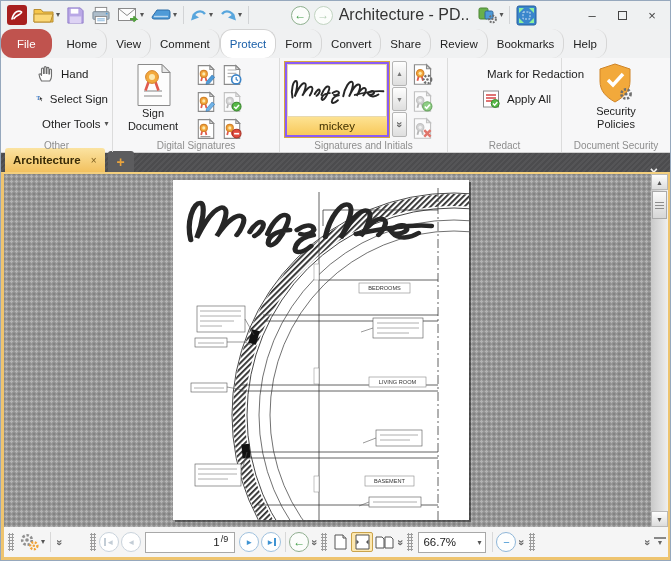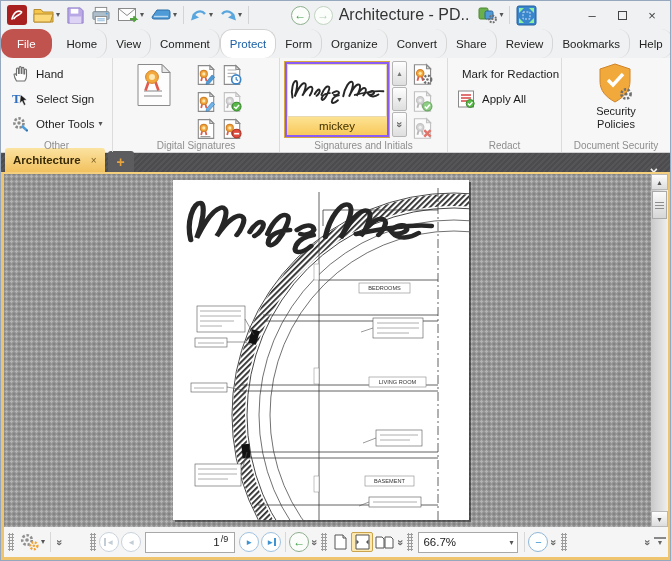--- a/index.html
+++ b/index.html
@@ -22,21 +22,21 @@
   
   .ribbontabs { height:29px; background:#f0f1f2; display:flex; align-items:stretch; flex:0 0 auto; }
   .rtab { padding:0 9px; font-size:11.5px; color:#222; display:flex; align-items:center; border-right:1px solid #d6d6d6;border-radius:12px; }
   .rtab.file { background:#c0534e; color:#fff; padding:0 16px; border-right:none; margin-right:6px; }
   .rtab.active { background:#ffffff; color:#1a5fa8; border:1px solid #d2d2d2; border-bottom:none; }
 
   
   .ribbon { height:95px; background:#f7f7f8; border-bottom:1px solid #cfcfcf; display:flex; flex:0 0 auto; }
   .rgroup { position:relative; border-right:1px solid #dcdcdc; padding:3px 4px 14px 4px; }
   .rg-label { position:absolute; bottom:1px; left:0; right:0; text-align:center; font-size:10px; color:#8e8e8e; }
-  .tool-row { display:flex; align-items:center; height:25px; padding-left:6px; font-size:11.5px; color:#1d1d1d; white-space:nowrap; }
+  .tool-row { display:flex; align-items:center; height:25px; padding-left:6px; font-size:11.5px; color:#1d1d1d; white-space:nowrap;margin-left:25px; }
   .tool-row .lbl { margin-left:6px; }
   .tool-row.disabled { color:#a3a3a3; }
   .bigbtn { display:flex; flex-direction:column; align-items:center; justify-content:flex-start; font-size:11px; color:#1d1d1d;
             text-align:center; line-height:1.15; padding-top:2px; }
   .dsgrid { display:grid; grid-template-columns:24px 24px; grid-auto-rows:26px; gap:1px 2px; margin-left:5px; padding-top:1px; }
   .dsgrid .cell { display:flex; align-items:center; justify-content:center; }
   .gray { filter:grayscale(1) opacity(.5); }
   .sigtile { width:106px; border:1px solid #d8a93c; background:#8b5cf6; padding:2px; display:flex; flex-direction:column; }
   .sigtile .sigpaper { background:#fff; border:1px solid #e7d9b0; height:55px; display:flex; align-items:center; justify-content:center; }
   .sigtile .signame { height:19px; display:flex; align-items:center; justify-content:center; font-size:11.5px; color:#3f3000;
@@ -87,21 +87,21 @@
             display:flex; align-items:center; justify-content:center; font-size:8px; color:#3f93d2; margin:0 1px; }
   .navbtn.dis { border-color:#c9d3dc; color:#c3cdd6; }
   .navbtn .bar { width:2px; height:8px; background:currentColor; }
   .pagefield { width:90px; height:21px; background:#fff; border:1px solid #a8a8a8; display:flex; align-items:center;
                justify-content:flex-end; padding:0 6px; font-size:11.5px; color:#222; margin:0 3px; }
   .pagefield .sup { font-size:9px; vertical-align:top; position:relative; top:-3px; margin-left:1px; }
   .greencirc { width:20px; height:20px; border-radius:50%; border:1px solid #8fae8f; background:#fbfdfb;
                display:flex; align-items:center; justify-content:center; font-size:12px; color:#3e9e44; }
   .layoutbtn { width:22px; height:20px; display:flex; align-items:center; justify-content:center; border:1px solid transparent; }
   .layoutbtn.active { background:#fde8b0; border:1px solid #caa34a; border-radius:2px; }
-  .zoomfield { width:100px; height:21px; background:#fff; border:1px solid #a8a8a8; display:flex; align-items:center;
+  .zoomfield { width:68px; height:21px; background:#fff; border:1px solid #a8a8a8; display:flex; align-items:center;
                padding:0 4px; font-size:11.5px; color:#222; margin:0 3px; }
   .zoomfield .zf-caret { margin-left:auto; font-size:8px; color:#555; }
   .bluecirc { width:20px; height:20px; border-radius:50%; border:1px solid #8fb6d8; background:#fdfefe;
               display:flex; align-items:center; justify-content:center; font-size:11px; color:#3f93d2; }
   .corner-handle { width:12px; height:10px; border-top:2px solid #888; display:flex; align-items:flex-start; justify-content:center;
                    font-size:7px; color:#666; margin-left:2px; }
   .spacer { flex:1; }
 </style>
 </head>
 <body>
@@ -229,21 +229,20 @@
     <span class="winctl">×</span>
   </div>
 
   <div class="ribbontabs">
     <span class="rtab file">File</span>
     <span class="rtab">Home</span>
     <span class="rtab">View</span>
     <span class="rtab">Comment</span>
     <span class="rtab active">Protect</span>
     <span class="rtab">Form</span>
-    <span class="rtab">Organize</span>
     <span class="rtab">Convert</span>
     <span class="rtab">Share</span>
     <span class="rtab">Review</span>
     <span class="rtab">Bookmarks</span>
     <span class="rtab">Help</span>
 
   </div>
 
   <div class="ribbon">
 
@@ -277,20 +276,21 @@
     <div class="rgroup" style="width:167px; display:flex">
       <div class="bigbtn" style="width:72px">
         <svg width="38" height="44" viewBox="0 0 38 44">
             <path d="M4 1.5 h24 l8 8 v33 H4 z" fill="#fdfdfd" stroke="#8a8a8a"></path>
             <path d="M28 1.5 v8 h8 z" fill="#e9e9e9" stroke="#8a8a8a"></path>
             <path d="M10 28 h18 M10 33 h18" stroke="#adadad" stroke-width="1.6"></path>
             <path d="M14.5 19 L11.5 27.5 M21.5 19 L24.5 27.5" stroke="#e05a4e" stroke-width="2.6"></path>
             <circle cx="18" cy="14" r="6.4" fill="#f3a93c" stroke="#d4822a"></circle>
             <circle cx="18" cy="14" r="3" fill="#fce8b0"></circle>
           </svg>
+        <span>Sign Document</span>
       </div>
       <div class="dsgrid">
         <span class="cell">
             <svg width="22" height="22" viewBox="0 0 20 20">
               <use href="#ic-doc"></use>
               <use href="#ic-rosette"></use>
               <path d="M10.5 16 L15.5 10 l2.4 2 L13 17.8 l-3 .7 z" fill="#4f9bd8" stroke="#2f6ea8" stroke-width=".5"></path>
             </svg>
           </span>
         <span class="cell">

